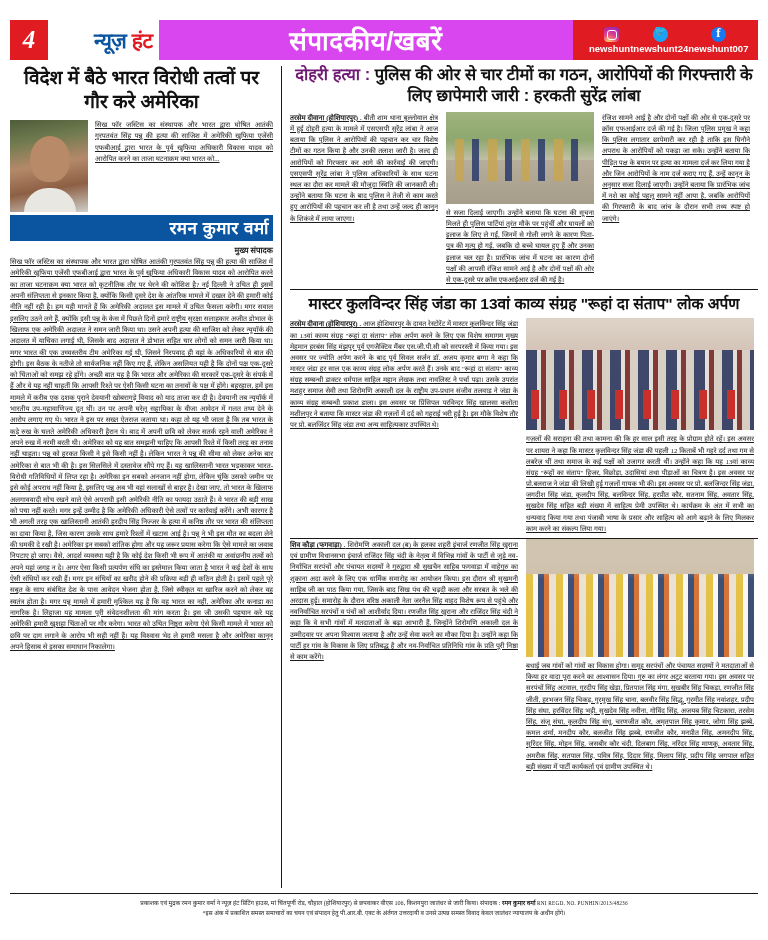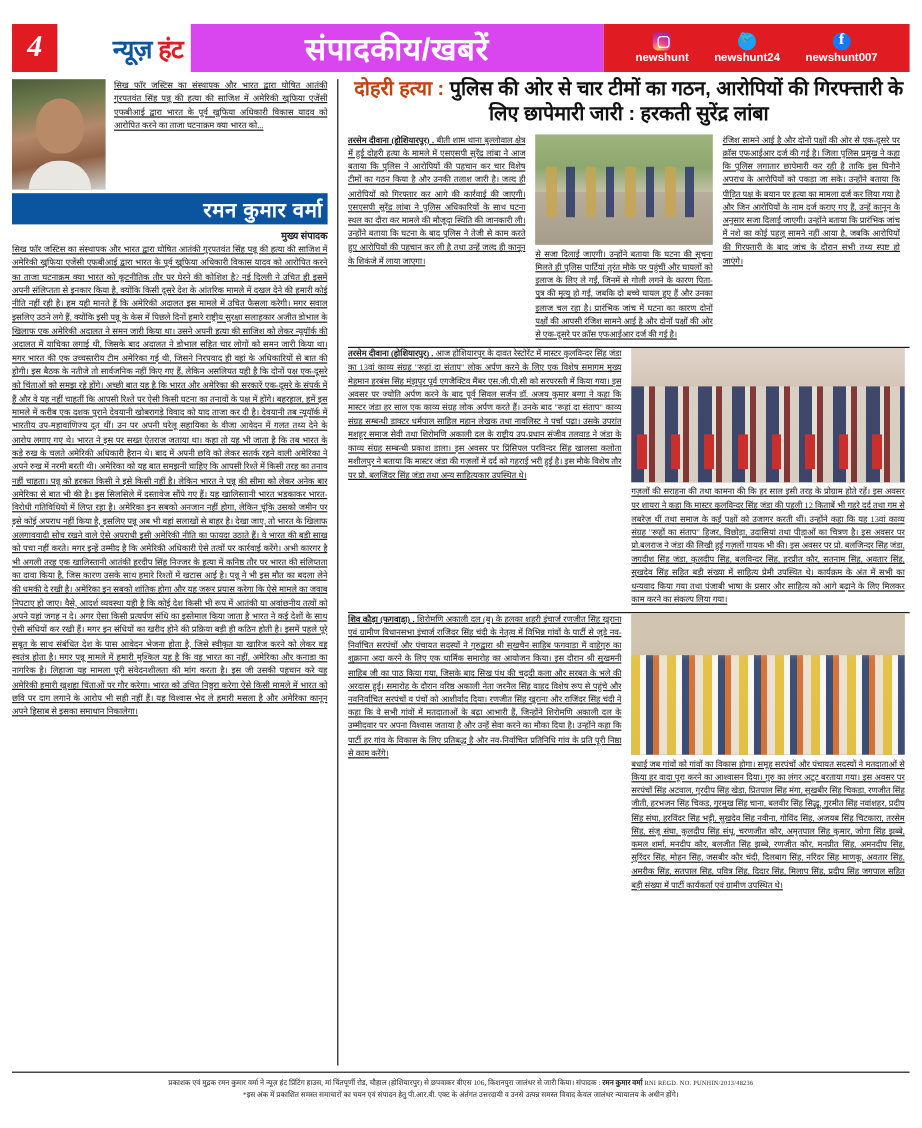--- a/index.html
+++ b/index.html
@@ -42,21 +42,21 @@
     font-size: 10.5px; font-weight: bold; line-height: 1.28;
     letter-spacing: 0.2px;
   }
   .mh-section {
     flex: 1; background: #d946ef; color: #ffffff;
     display: flex; align-items: center; justify-content: center;
     font-family: "Liberation Sans", sans-serif;
     font-size: 26px; font-weight: bold; letter-spacing: 0.5px;
   }
   .mh-social {
-    background: #e01b22; width: 255px;
+    background: #e01b22; width: 185px;
     display: flex; align-items: center; justify-content: space-around;
     padding: 0 16px;
   }
   .soc { display: flex; flex-direction: column; align-items: center; gap: 1px; }
   .soc-ico { width: 15px; height: 15px; border-radius: 4px; position: relative; }
   .soc-ico.ig {
     background: radial-gradient(circle at 30% 110%, #fdd459 5%, #e2478b 45%, #c32aa3 70%, #7232bd 100%);
   }
   .soc-ico.ig::after {
     content: ""; position: absolute; left: 3.5px; top: 3.5px;
@@ -131,21 +131,21 @@
   .ed-body { height: 640px; }
 
   
   .right { position: absolute; left: 290px; top: 64px; width: 468px; }
 
   .story-head {
     font-family: "Liberation Sans", sans-serif;
     font-weight: bold; color: #111; text-align: center;
     line-height: 1.3;
   }
-  .story-head .hl-red { color: #c2410c; }
+  .story-head .hl-red { color: #701a75; }
 
   .s1-head { font-size: 16.5px; padding: 0 2px 5px; }
 
   .cols3 { display: flex; gap: 8px; }
   .col { width: 148px; }
   .col .body-txt { font-size: 6.9px; }
 
   .photo {
     width: 100%; position: relative; overflow: hidden;
     background: #cfd4cb;
@@ -239,20 +239,21 @@
         <span class="soc-lbl">newshunt24</span>
       </div>
       <div class="soc">
         <span class="soc-ico fb"></span>
         <span class="soc-lbl">newshunt007</span>
       </div>
     </div>
   </div>
 
   <div class="editorial">
+    <div class="ed-headline">विदेश में बैठे भारत विरोधी तत्वों पर गौर करे अमेरिका</div>
     <div class="ed-top">
       <div class="ed-photo"></div>
       <div class="ed-intro body-txt">सिख फॉर जस्टिस का संस्थापक और भारत द्वारा घोषित आतंकी गुरपतवंत सिंह पन्नू की हत्या की साजिश में अमेरिकी खुफिया एजेंसी एफबीआई द्वारा भारत के पूर्व खुफिया अधिकारी विकास यादव को आरोपित करने का ताजा घटनाक्रम क्या भारत को...</div>
     </div>
     <div class="ed-byline-bar">
       <span class="ed-byline">रमन कुमार वर्मा</span>
     </div>
     <div class="ed-role">मुख्य संपादक</div>
     <div class="ed-body body-txt">सिख फॉर जस्टिस का संस्थापक और भारत द्वारा घोषित आतंकी गुरपतवंत सिंह पन्नू की हत्या की साजिश में अमेरिकी खुफिया एजेंसी एफबीआई द्वारा भारत के पूर्व खुफिया अधिकारी विकास यादव को आरोपित करने का ताजा घटनाक्रम क्या भारत को कूटनीतिक तौर पर घेरने की कोशिश है? नई दिल्ली ने उचित ही इसमें अपनी संलिप्तता से इनकार किया है, क्योंकि किसी दूसरे देश के आंतरिक मामले में दखल देने की हमारी कोई नीति नहीं रही है। हम यही मानते हैं कि अमेरिकी अदालत इस मामले में उचित फैसला करेगी। मगर सवाल इसलिए उठने लगे हैं, क्योंकि इसी पन्नू के केस में पिछले दिनों हमारे राष्ट्रीय सुरक्षा सलाहकार अजीत डोभाल के खिलाफ एक अमेरिकी अदालत ने समन जारी किया था। उसने अपनी हत्या की साजिश को लेकर न्यूयॉर्क की अदालत में याचिका लगाई थी, जिसके बाद अदालत ने डोभाल सहित चार लोगों को समन जारी किया था। मगर भारत की एक उच्चस्तरीय टीम अमेरिका गई थी, जिसने निरपवाद ही वहां के अधिकारियों से बात की होगी। इस बैठक के नतीजे तो सार्वजनिक नहीं किए गए हैं, लेकिन असलियत यही है कि दोनों पक्ष एक-दूसरे को चिंताओं को समझ रहे होंगे। अच्छी बात यह है कि भारत और अमेरिका की सरकारें एक-दूसरे के संपर्क में हैं और वे यह नहीं चाहतीं कि आपसी रिश्ते पर ऐसी किसी घटना का तनावों के पक्ष में होंगे। बहरहाल, हमें इस मामले में करीब एक दशक पुराने देवयानी खोबरागड़े विवाद को याद ताजा कर दी है। देवयानी तब न्यूयॉर्क में भारतीय उप-महावाणिज्य दूत थीं। उन पर अपनी घरेलू सहायिका के वीजा आवेदन में गलत तथ्य देने के आरोप लगाए गए थे। भारत ने इस पर सख्त ऐतराज जताया था। कहा तो यह भी जाता है कि तब भारत के कड़े रुख के चलते अमेरिकी अधिकारी हैरान थे। बाद में अपनी छवि को लेकर सतर्क रहने वाली अमेरिका ने अपने रुख में नरमी बरती थी। अमेरिका को यह बात समझनी चाहिए कि आपसी रिश्ते में किसी तरह का तनाव नहीं चाहता। पन्नू को हरकत किसी ने इसे किसी नहीं है। लेकिन भारत ने पन्नू की सीमा को लेकर अनेक बार अमेरिका से बात भी की है। इस सिलसिले में दस्तावेज सौंपे गए हैं। यह खालिस्तानी भारत भड़काकर भारत-विरोधी गतिविधियों में लिप्त रहा है। अमेरिका इन सबको अनजान नहीं होगा, लेकिन चूंकि उसको जमीन पर इसे कोई अपराध नहीं किया है, इसलिए पन्नू अब भी वहां सलाखों से बाहर है। देखा जाए, तो भारत के खिलाफ अलगाववादी सोच रखने वाले ऐसे अपराधी इसी अमेरिकी नीति का फायदा उठाते हैं। वे भारत की बड़ी साख को पचा नहीं करते। मगर इन्हें उम्मीद है कि अमेरिकी अधिकारी ऐसे तत्वों पर कार्रवाई करेंगे। अभी कारगर है भी अगली तरह एक खालिस्तानी आतंकी हरदीप सिंह निज्जर के हत्या में कनिष्ठ तौर पर भारत की संलिप्तता का दावा किया है, जिस कारण उसके साथ हमारे रिश्तों में खटास आई है। पन्नू ने भी इस मौत का बदला लेने की धमकी दे रखी है। अमेरिका इन सबको शांतिक होगा और यह जरूर प्रयास करेगा कि ऐसे मामले का जवाब निपटाए हो जाए। वैसे, आदर्श व्यवस्था यही है कि कोई देश किसी भी रूप में आतंकी या अवांछनीय तत्वों को अपने यहां जगह न दे। अगर ऐसा किसी प्रत्यर्पण संधि का इस्तेमाल किया जाता है भारत ने कई देशों के साथ ऐसी संधियों कर रखी हैं। मगर इन संधियों का खरीद होने की प्रक्रिया बड़ी ही कठिन होती है। इसमें पहले पूरे सबूत के साथ संबंधित देश के पास आवेदन भेजना होता है, जिसे स्वीकृत या खारिज करने को लेकर वह स्वतंत्र होता है। मगर पन्नू मामले में हमारी मुश्किल यह है कि वह भारत का नहीं, अमेरिका और कनाडा का नागरिक है। लिहाजा यह मामला पूरी संवेदनशीलता की मांग करता है। इस जी उसकी पहचान करे यह अमेरिकी हमारी खुशहा चिंताओं पर गौर करेगा। भारत को उचित निष्ठुरा करेगा ऐसे किसी मामले में भारत को छवि पर दाग लगाने के आरोप भी सही नहीं हैं। यह विश्वास भेद ले हमारी मसला है और अमेरिका कानून अपने हिसाब से इसका समाधान निकालेगा।</div>
   </div>
@@ -271,20 +272,21 @@
         </div>
         <div class="col">
           <p class="body-txt">रंजिश सामने आई है और दोनों पक्षों की ओर से एक-दूसरे पर क्रॉस एफआईआर दर्ज की गई है। जिला पुलिस प्रमुख ने कहा कि पुलिस लगातार छापेमारी कर रही है ताकि इस घिनौने अपराध के आरोपियों को पकड़ा जा सके। उन्होंने बताया कि पीड़ित पक्ष के बयान पर हत्या का मामला दर्ज कर लिया गया है और जिन आरोपियों के नाम दर्ज कराए गए हैं, उन्हें कानून के अनुसार सजा दिलाई जाएगी। उन्होंने बताया कि प्रारंभिक जांच में नशे का कोई पहलू सामने नहीं आया है, जबकि आरोपियों की गिरफ्तारी के बाद जांच के दौरान सभी तथ्य स्पष्ट हो जाएंगे।</p>
         </div>
       </div>
     </div>
 
     <div class="sec-rule"></div>
 
     <div>
+      <div class="story-head s2-head">मास्टर कुलविन्दर सिंह जंडा का 13वां काव्य संग्रह "रूहां दा संताप" लोक अर्पण</div>
       <div class="two-up">
         <div class="tcol">
           <p class="body-txt"><span class="lead">तरसेम दीवाना (होशियारपुर) .</span><span> आज होशियारपुर के दावत रेस्टोरेंट में मास्टर कुलविन्दर सिंह जंडा का 13वां काव्य संग्रह "रूहां दा संताप" लोक अर्पण करने के लिए एक विशेष समागम मुख्य मेहमान हरबंस सिंह मंझपुर पूर्व एगजैक्टिव मैंबर एस.जी.पी.सी को सरपरस्ती में किया गया। इस अवसर पर ज्योति अर्पण करने के बाद पूर्व सिवल सर्जन डॉ. अजय कुमार बग्गा ने कहा कि मास्टर जंडा हर साल एक काव्य संग्रह लोक अर्पण करते हैं। उनके बाद "रूहां दा संताप" काव्य संग्रह सम्बन्धी डाक्टर धर्मपाल साहिल महान लेखक तथा नावलिस्ट ने पर्चा पढ़ा। उसके उपरांत मशहूर समाज सेवी तथा शिरोमणि अकाली दल के राष्ट्रीय उप-प्रधान संजीव तलवाड़ ने जंडा के काव्य संग्रह सम्बन्धी प्रकाश डाला। इस अवसर पर प्रिंसिपल परविन्दर सिंह खालसा कलोता मशीलपुर ने बताया कि मास्टर जंडा की गज़लों में दर्द को गहराई भरी हुई है। इस मौके विशेष तौर पर प्रो. बलजिंदर सिंह जंडा तथा अन्य साहित्यकार उपस्थित थे।</span></p>
         </div>
         <div class="tcol">
           <div class="photo p-book"></div>
           <p class="body-txt" style="margin-top:3px">गज़लों की सराहना की तथा कामना की कि हर साल इसी तरह के प्रोग्राम होते रहें। इस अवसर पर शायरा ने कहा कि मास्टर कुलविन्दर सिंह जंडा की पहली 12 किताबें भी गहरे दर्द तथा गम से लबरेज़ थीं तथा समाज के कई पक्षों को उजागर करती थीं। उन्होंने कहा कि यह 13वां काव्य संग्रह "रूहों का संताप" हिजर, विछोड़ा, उदासियां तथा पीड़ाओं का चित्रण है। इस अवसर पर प्रो.बलराज ने जंडा की लिखी हुई गज़लों गायक भी की। इस अवसर पर प्रो. बलजिन्दर सिंह जंडा, जगदीश सिंह जंडा, कुलदीप सिंह, बलविन्दर सिंह, हरप्रीत कौर, सतनाम सिंह, अवतार सिंह, सुखदेव सिंह सहित बड़ी संख्या में साहित्य प्रेमी उपस्थित थे। कार्यक्रम के अंत में सभी का धन्यवाद किया गया तथा पंजाबी भाषा के प्रसार और साहित्य को आगे बढ़ाने के लिए मिलकर काम करने का संकल्प लिया गया।</p>
         </div>
       </div>
     </div>

